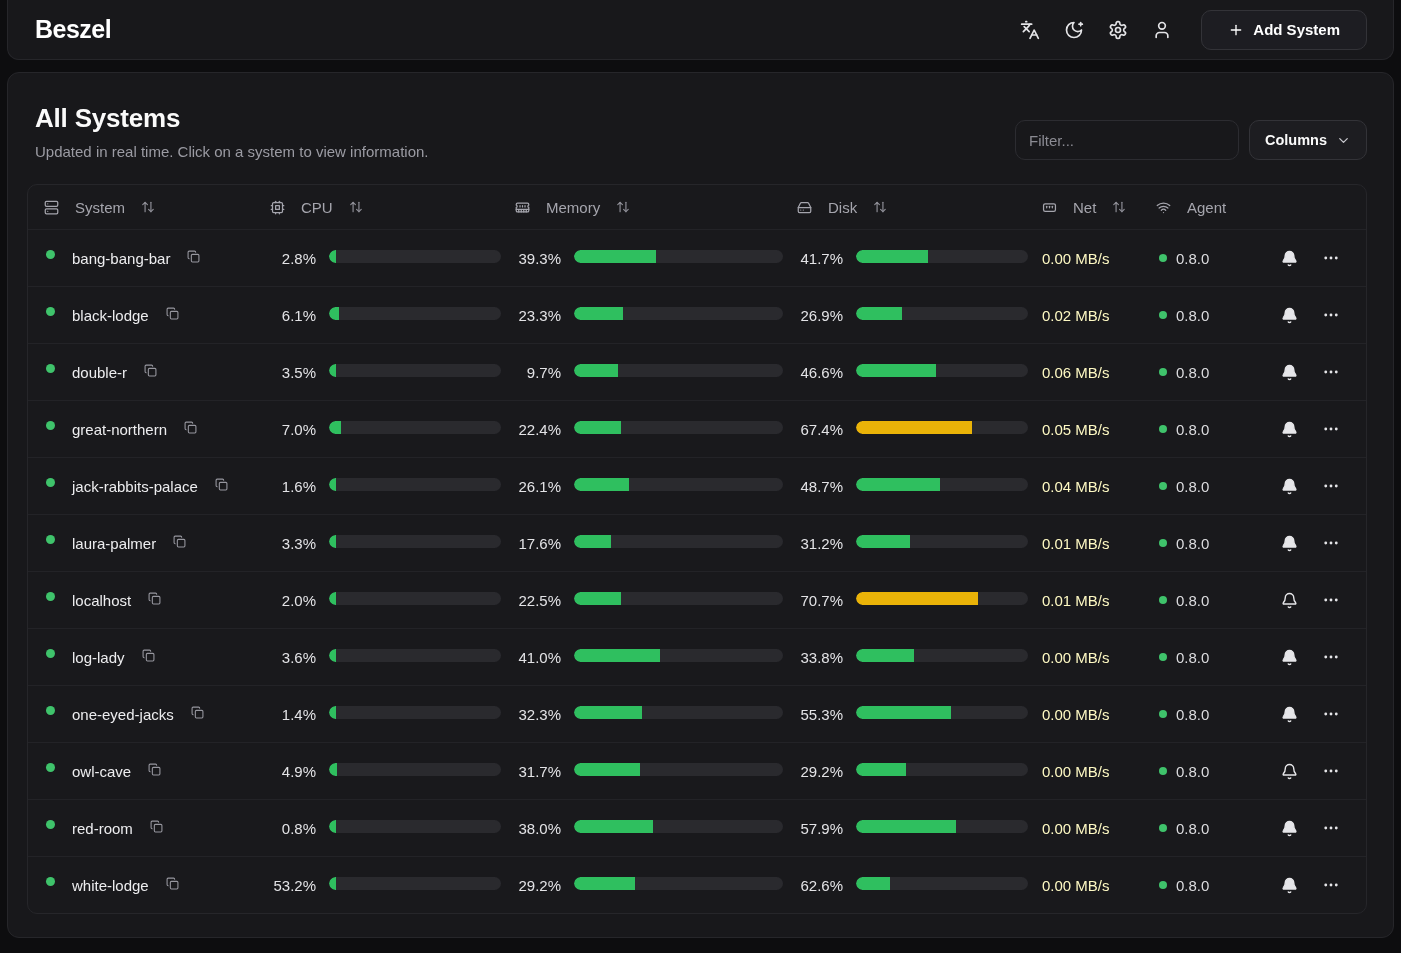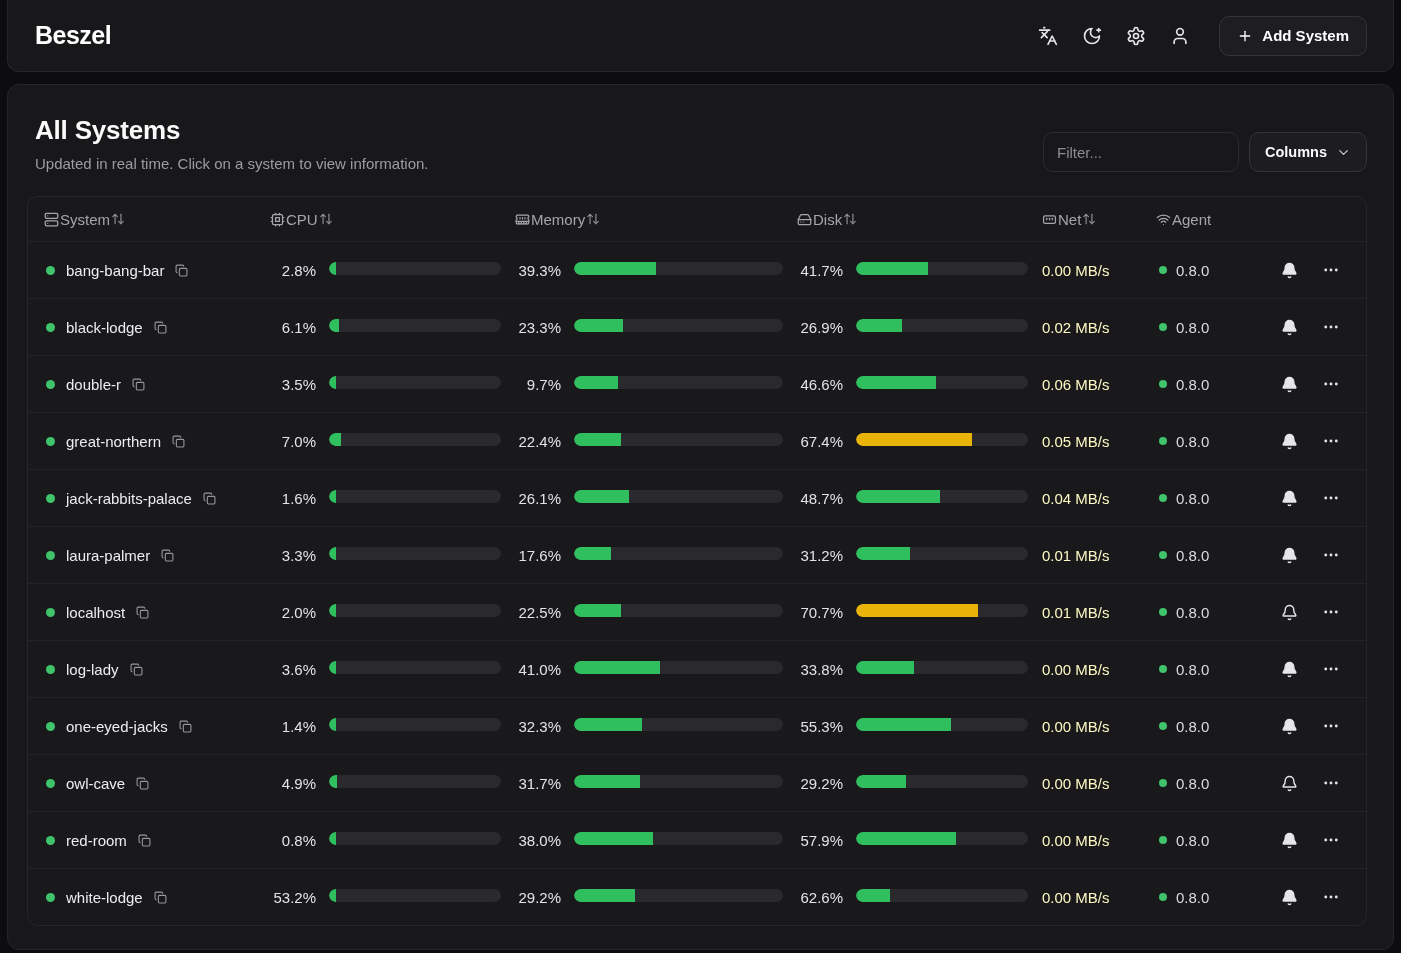--- a/index.html
+++ b/index.html
@@ -25,21 +25,21 @@
     font-family:"Liberation Sans","DejaVu Sans",sans-serif;
     color:var(--text);
     font-size:15px;
   }
   svg{display:block}
   .icon{stroke:currentColor;fill:none;stroke-width:2;stroke-linecap:round;stroke-linejoin:round}
 
   
   .topbar{
     margin:0 7px;
-    height:72px;
+    height:60px;
     background:var(--card-bg);
     border:1px solid var(--card-border);
     border-top:none;
     border-radius:0 0 12px 12px;
     display:flex;align-items:center;
     padding:0 26px 0 27px;
   }
   .logo{font-size:25px;font-weight:800;letter-spacing:-0.5px;color:#fff}
   .search-btn{
     margin-left:21px;
@@ -61,21 +61,21 @@
     font-size:10.5px;color:#b9b9c0;
     padding:3px 6px;line-height:1;
   }
   .topbar-right{margin-left:auto;display:flex;align-items:center;gap:6px}
   .tb-icon-btn{
     width:38px;height:38px;border:none;background:transparent;color:#e4e4e7;
     display:flex;align-items:center;justify-content:center;border-radius:8px;cursor:pointer;
   }
   .add-system-btn{
     margin-left:14px;
-    height:40px;padding:0 17px;
+    height:40px;padding:0 26px;
     background:#1d1d22;
     border:1px solid var(--btn-border);
     border-radius:10px;
     color:#fff;font-size:15px;font-weight:600;
     display:flex;align-items:center;gap:9px;cursor:pointer;
     font-family:inherit;
   }
 
   
   .main-card{
@@ -85,21 +85,21 @@
     border-radius:12px;
     padding:30px 26px 27px 19px;
     height:866px;
   }
   .card-head{display:flex;align-items:flex-end}
   .head-text{padding-left:8px}
   .page-title{font-size:26px;font-weight:800;color:#fafafa;letter-spacing:-0.2px}
   .page-subtitle{margin-top:9px;font-size:15px;color:var(--muted)}
   .head-controls{margin-left:auto;display:flex;gap:10px;align-items:center;margin-top:16px}
   .filter-input{
-    width:196px;height:40px;
+    width:224px;height:40px;
     background:transparent;
     border:1px solid #2c2c31;
     border-radius:10px;
     color:var(--text);
     padding:0 13px;font-size:15px;
     font-family:inherit;
   }
   .filter-input::placeholder{color:#8b8b93}
   .columns-btn{
     height:40px;padding:0 15px;
@@ -120,25 +120,25 @@
     background:#19191c;
     overflow:hidden;
   }
   .thead,.trow{
     display:grid;
     grid-template-columns:226px 245px 282px 245px 114px 100px 1fr;
     align-items:center;
     padding:0 16px;
   }
   .thead{height:44px;color:#a5a5ad;font-size:15px}
-  .th{display:flex;align-items:center;gap:1px;cursor:pointer}
+  .th{display:flex;align-items:center;gap:16px;cursor:pointer}
   .th .col-icon{color:#a5a5ad}
   .sort-icon{color:#8e8e96}
   .trow{height:57px;border-top:1px solid var(--row-border);cursor:pointer}
-  .cell-system{display:flex;align-items:center;gap:11px;padding-left:2px}
+  .cell-system{display:flex;gap:17px;padding-left:2px}
   .status-dot{width:9px;height:9px;border-radius:50%;background:var(--dot);flex-shrink:0}
   .sys-name{font-size:15px;color:#ededef;font-weight:500;white-space:nowrap}
   .copy-btn{background:none;border:none;color:#97979f;cursor:pointer;padding:0;display:flex}
   .cell-metric{display:flex;gap:13px;padding-right:14px}
   .metric-value{width:46px;text-align:right;flex-shrink:0;font-variant-numeric:tabular-nums;color:#e3e3e6}
   .bar{flex:1;height:13px;background:var(--track);border-radius:7px;overflow:hidden}
   .bar-fill{height:100%;background:var(--green);border-radius:7px 0 0 7px;min-width:7px}
   .bar-fill.yellow{background:var(--yellow)}
   .cell-net{font-variant-numeric:tabular-nums;color:#fef9c3}
   .cell-agent{display:flex;align-items:center;gap:9px;padding-left:3px;color:#dcdcdf}

